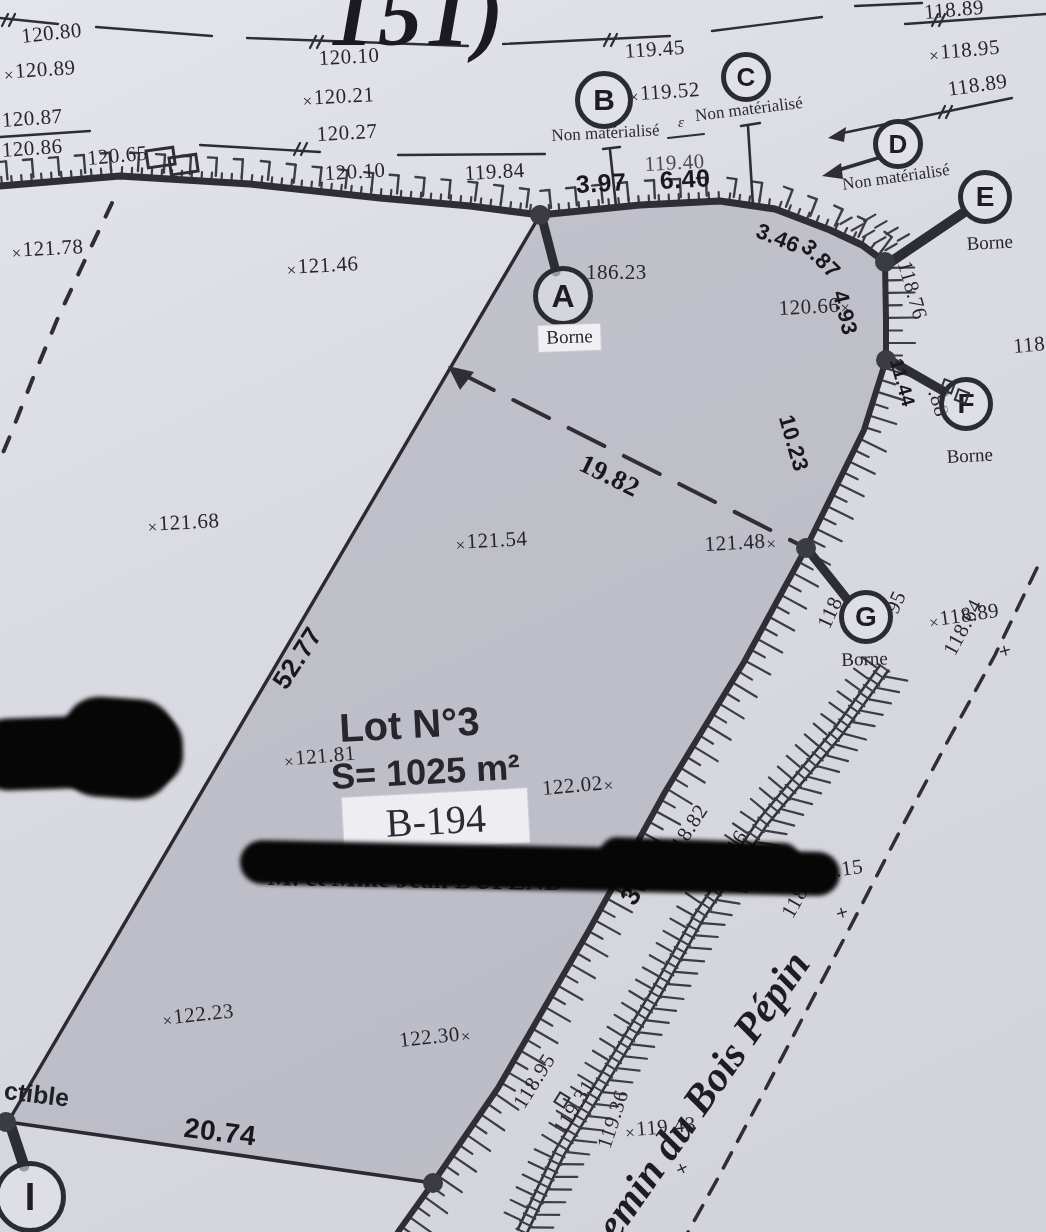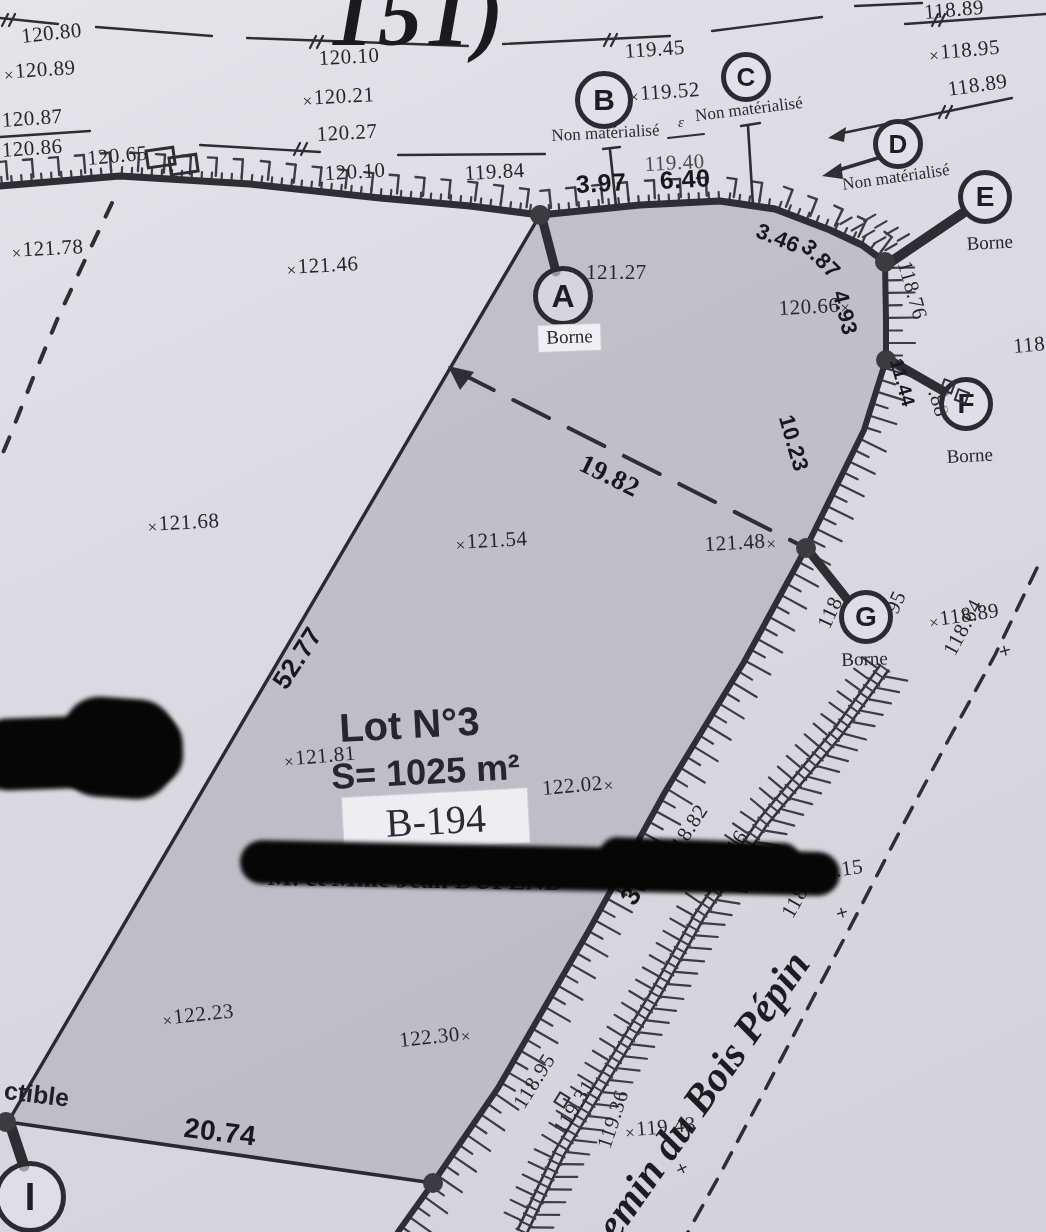--- a/index.html
+++ b/index.html
@@ -555,21 +555,21 @@
       <div class="lbl" style="left: 316px; top: 122px; transform: rotate(-3deg);"><span>120.27</span></div>
       <div class="lbl" style="left: 324px; top: 161px; transform: rotate(-3deg);"><span>120.10</span></div>
       <div class="lbl" style="left: 464px; top: 161px; transform: rotate(-3deg);"><span>119.84</span></div>
       <div class="lbl" style="left: 624px; top: 39px; transform: rotate(-4deg);"><span>119.45</span></div>
       <div class="lbl" style="left: 627px; top: 82px; transform: rotate(-4deg);"><span class="x">×</span><span>119.52</span></div>
       <div class="lbl" style="left: 923px; top: 0px; transform: rotate(-5deg);"><span>118.89</span></div>
       <div class="lbl" style="left: 927px; top: 41px; transform: rotate(-5deg);"><span class="x">×</span><span>118.95</span></div>
       <div class="lbl" style="left: 946px; top: 77px; transform: rotate(-8deg);"><span>118.89</span></div>
       <div class="lbl" style="left: 10px; top: 238px; transform: rotate(-3deg);"><span class="x">×</span><span>121.78</span></div>
       <div class="lbl" style="left: 285px; top: 255px; transform: rotate(-3deg);"><span class="x">×</span><span>121.46</span></div>
-      <div class="lbl" style="left: 586px; top: 260px;"><span>121.27</span></div>
+      <div class="lbl" style="left: 586px; top: 260px;"><span>186.23</span></div>
       <div class="lbl" style="left: 778px; top: 296px; transform: rotate(-3deg);"><span>120.66</span><span class="x">×</span></div>
       <div class="lbl" style="left: 146px; top: 512px; transform: rotate(-3deg);"><span class="x">×</span><span>121.68</span></div>
       <div class="lbl" style="left: 454px; top: 530px; transform: rotate(-3deg);"><span class="x">×</span><span>121.54</span></div>
       <div class="lbl" style="left: 704px; top: 532px; transform: rotate(-3deg);"><span>121.48</span><span class="x">×</span></div>
       <div class="lbl" style="left: 926px; top: 608px; transform: rotate(-8deg);"><span class="x">×</span><span>118.89</span></div>
       <div class="lbl" style="left: 282px; top: 747px; transform: rotate(-5deg);"><span class="x">×</span><span>121.81</span></div>
       <div class="lbl" style="left: 541px; top: 776px; transform: rotate(-5deg);"><span>122.02</span><span class="x">×</span></div>
       <div class="lbl" style="left: 160px; top: 1006px; transform: rotate(-6deg);"><span class="x">×</span><span>122.23</span></div>
       <div class="lbl" style="left: 398px; top: 1028px; transform: rotate(-6deg);"><span>122.30</span><span class="x">×</span></div>
       <div class="lbl" style="left: 790px; top: 864px; transform: rotate(-8deg);"><span class="x">×</span><span>119.15</span></div>

